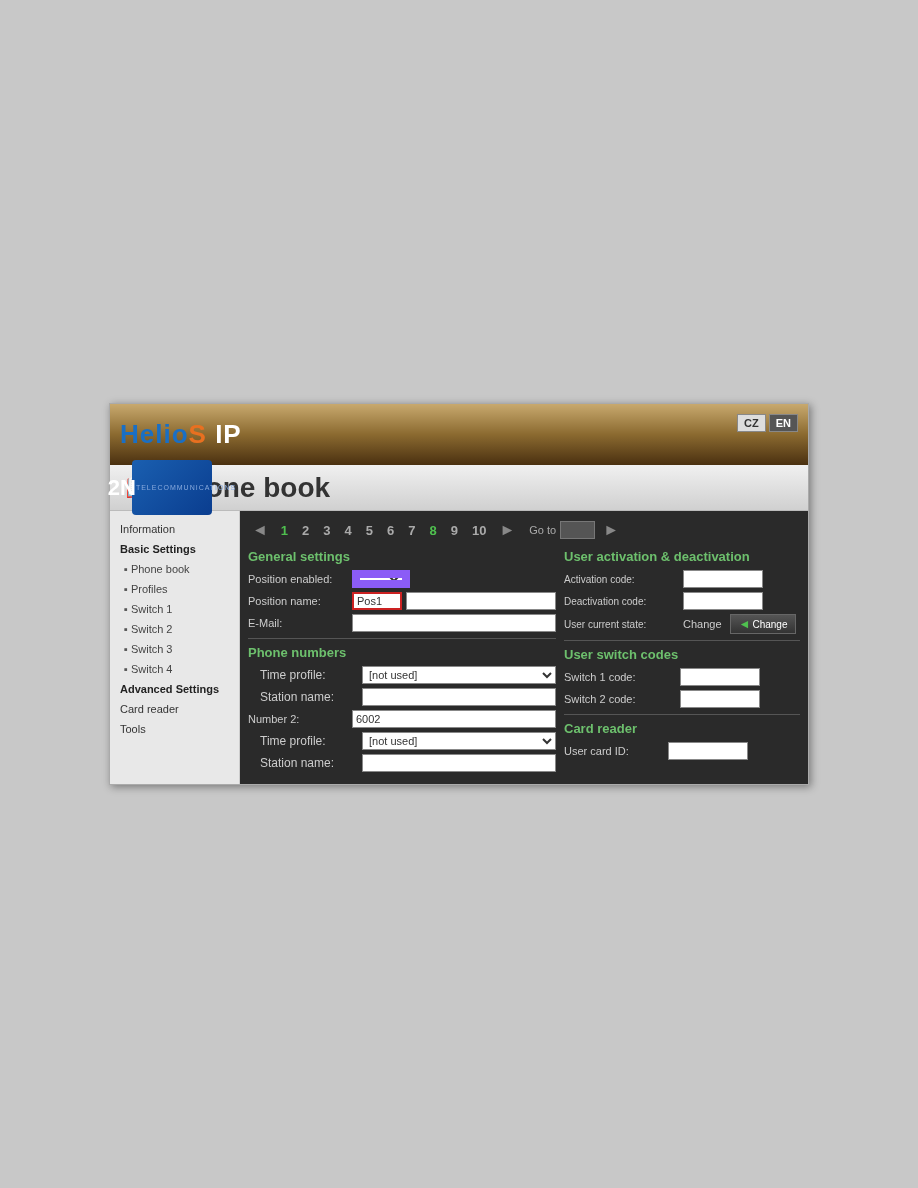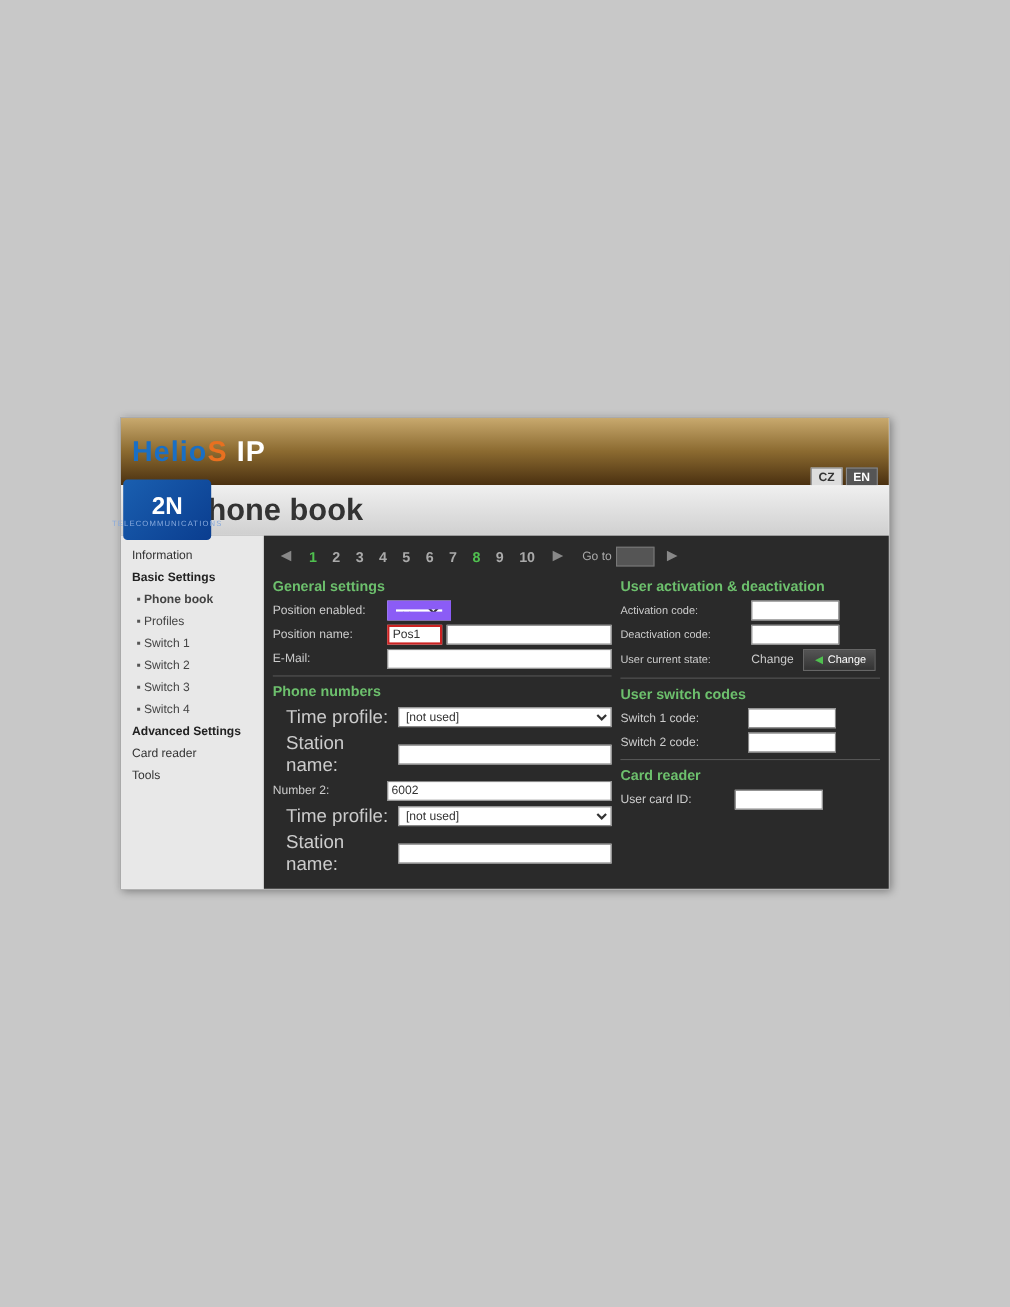--- a/index.html
+++ b/index.html
@@ -39,21 +39,20 @@
       letter-spacing: 1px;
     }
     .helios-logo span.blue { color: #1a6fc4; }
     .helios-logo span.white { color: white; }
     .lang-buttons {
       position: absolute;
       right: 10px;
       top: 10px;
       display: flex;
       gap: 3px;
-      margin-top: 35px;
     }
     .lang-btn {
       padding: 2px 6px;
       font-size: 11px;
       font-weight: bold;
       cursor: pointer;
       border: 1px solid #888;
     }
     .lang-btn.cz {
       background: #ddd;
@@ -76,25 +75,25 @@
       font-size: 28px;
       font-weight: bold;
       color: #333;
     }
     .logo-2n {
       width: 80px;
       height: 55px;
       background: linear-gradient(135deg, #1a5fb0 0%, #0a3d8f 100%);
       border-radius: 4px;
       display: flex;
-      flex-direction: column;
+      flex-direction: row;
       align-items: center;
       justify-content: center;
       position: absolute;
-      left: 2px;
+      left: 22px;
     }
     .logo-2n-text {
       color: white;
       font-size: 22px;
       font-weight: bold;
     }
     .logo-2n-sub {
       color: #88aadd;
       font-size: 7px;
       letter-spacing: 1px;
@@ -118,21 +117,21 @@
       color: #333;
       cursor: pointer;
     }
     .sidebar-item.section-header {
       font-weight: bold;
       color: #222;
       cursor: default;
     }
     .sidebar-item.active {
       color: #000;
-      font-weight: bold;
+      font-weight: normal;
     }
     .sidebar-item.sub {
       padding-left: 14px;
       color: #444;
     }
     .sidebar-bullet {
       color: #555;
       margin-right: 3px;
     }
     
@@ -221,21 +220,21 @@
       height: 18px;
       font-size: 11px;
       padding: 0 2px;
       color: #333;
     }
     .form-select.red-border {
       border: 8px solid #8b5cf6;
     }
     .form-label-indent {
       color: #ccc;
-      font-size: 17px;
+      font-size: 12px;
       width: 110px;
       padding-left: 12px;
       flex-shrink: 0;
     }
     
     .activation-row {
       display: flex;
       align-items: center;
       margin-bottom: 4px;
       gap: 4px;

